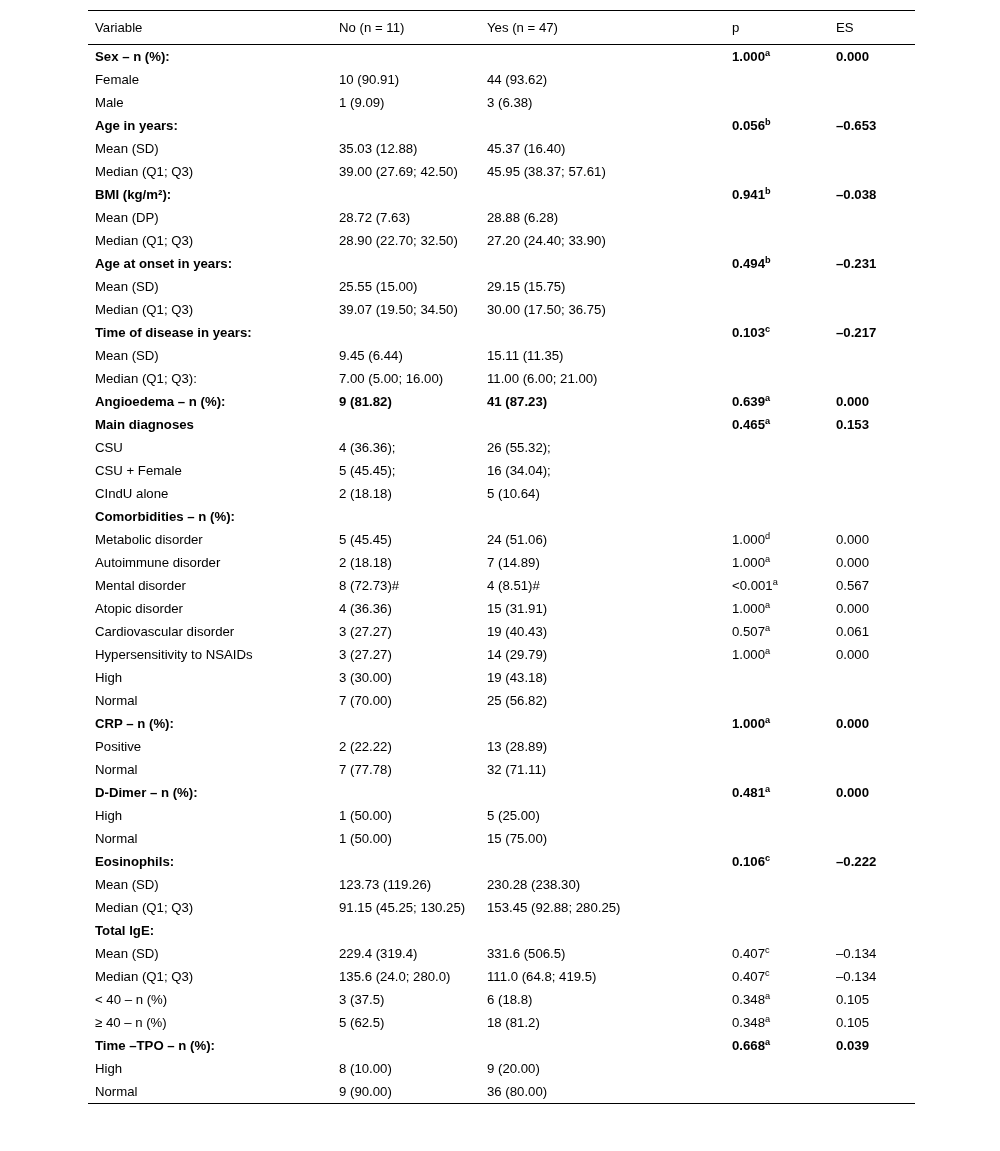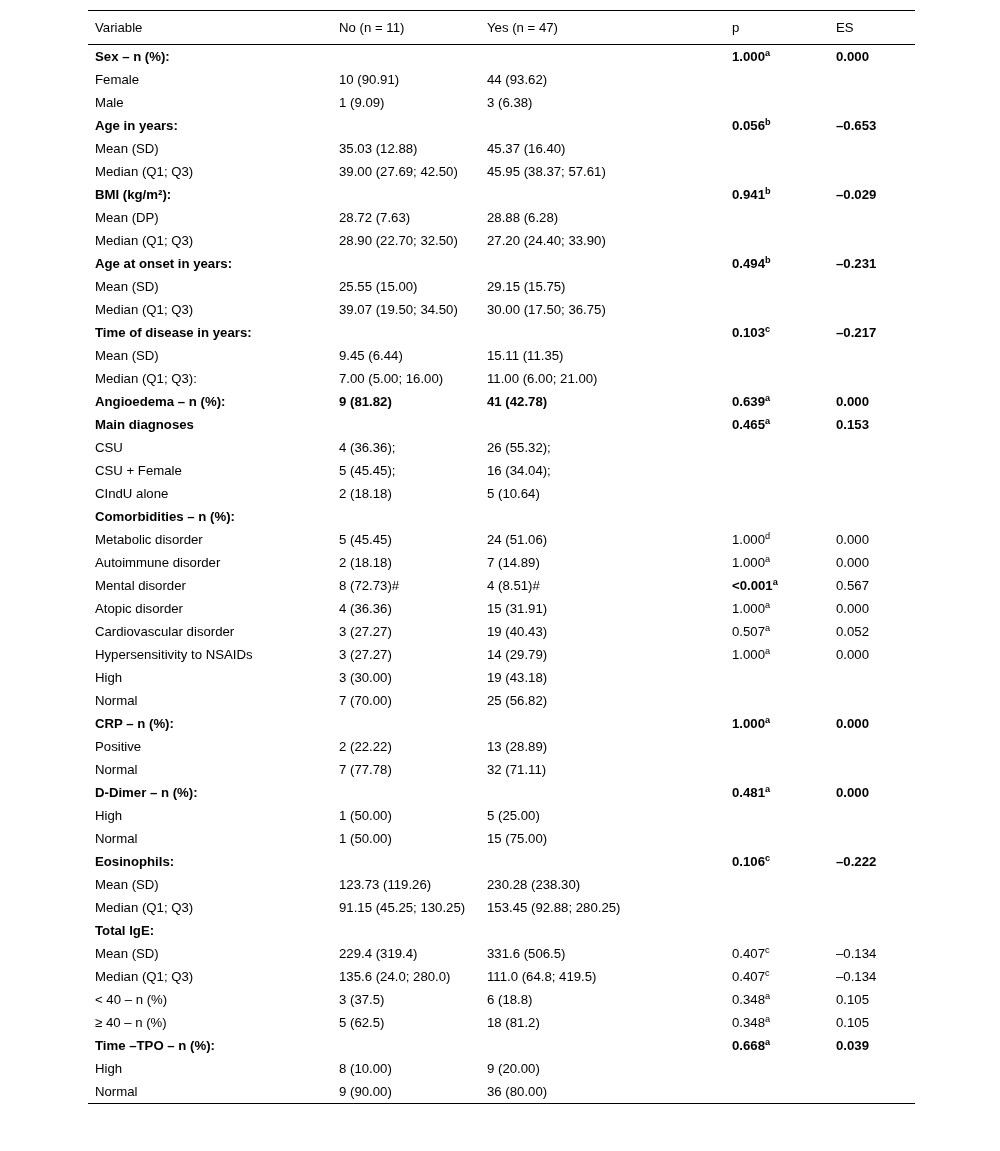--- a/index.html
+++ b/index.html
@@ -61,21 +61,21 @@
     width: 827px;
     height: 0;
     margin-top: 0;
   }
 
   sup {
     font-size: 9.2px;
     vertical-align: super;
     line-height: 0;
   }
-  td.bold-p, td.bold-p sup { font-weight: bold; }
+  td.bold-p, td.bold-p sup { font-weight: normal; }
 </style>
 </head>
 <body>
 
 <div id="table-wrap">
   <table class="stats">
     <colgroup>
       <col class="c-var">
         <col class="c-no">
         <col class="c-yes">
@@ -142,21 +142,21 @@
           <td>39.00 (27.69; 42.50)</td>
           <td>45.95 (38.37; 57.61)</td>
           <td></td>
           <td></td>
         </tr>
         <tr class="section">
           <td>BMI (kg/m²):</td>
           <td></td>
           <td></td>
           <td>0.941<sup>b</sup></td>
-          <td>–0.029</td>
+          <td>–0.038</td>
         </tr>
         <tr>
           <td>Mean (DP)</td>
           <td>28.72 (7.63)</td>
           <td>28.88 (6.28)</td>
           <td></td>
           <td></td>
         </tr>
         <tr>
           <td>Median (Q1; Q3)</td>
@@ -203,21 +203,21 @@
         <tr>
           <td>Median (Q1; Q3):</td>
           <td>7.00 (5.00; 16.00)</td>
           <td>11.00 (6.00; 21.00)</td>
           <td></td>
           <td></td>
         </tr>
         <tr class="section">
           <td>Angioedema – n (%):</td>
           <td>9 (81.82)</td>
-          <td>41 (42.78)</td>
+          <td>41 (87.23)</td>
           <td>0.639<sup>a</sup></td>
           <td>0.000</td>
         </tr>
         <tr class="section">
           <td>Main diagnoses</td>
           <td></td>
           <td></td>
           <td>0.465<sup>a</sup></td>
           <td>0.153</td>
         </tr>
@@ -275,21 +275,21 @@
           <td>4 (36.36)</td>
           <td>15 (31.91)</td>
           <td>1.000<sup>a</sup></td>
           <td>0.000</td>
         </tr>
         <tr>
           <td>Cardiovascular disorder</td>
           <td>3 (27.27)</td>
           <td>19 (40.43)</td>
           <td>0.507<sup>a</sup></td>
-          <td>0.052</td>
+          <td>0.061</td>
         </tr>
         <tr>
           <td>Hypersensitivity to NSAIDs</td>
           <td>3 (27.27)</td>
           <td>14 (29.79)</td>
           <td>1.000<sup>a</sup></td>
           <td>0.000</td>
         </tr>
         <tr>
           <td>High</td>

